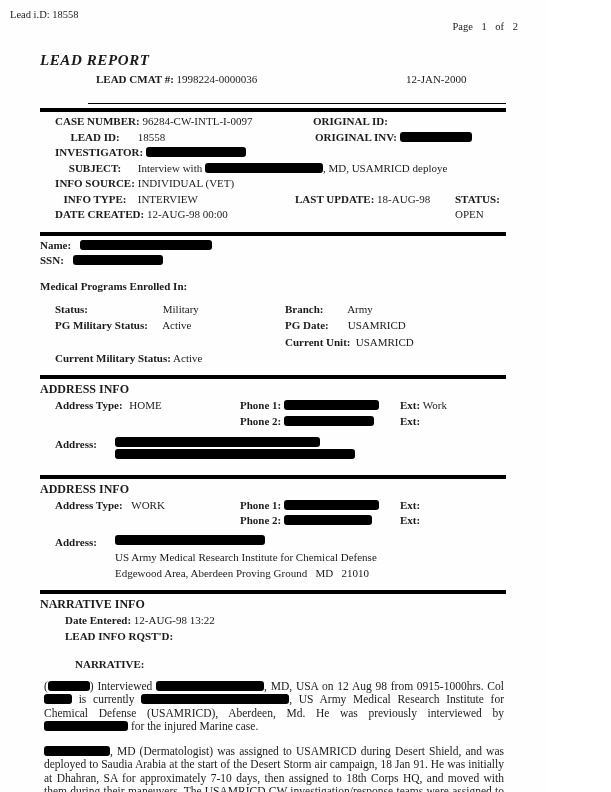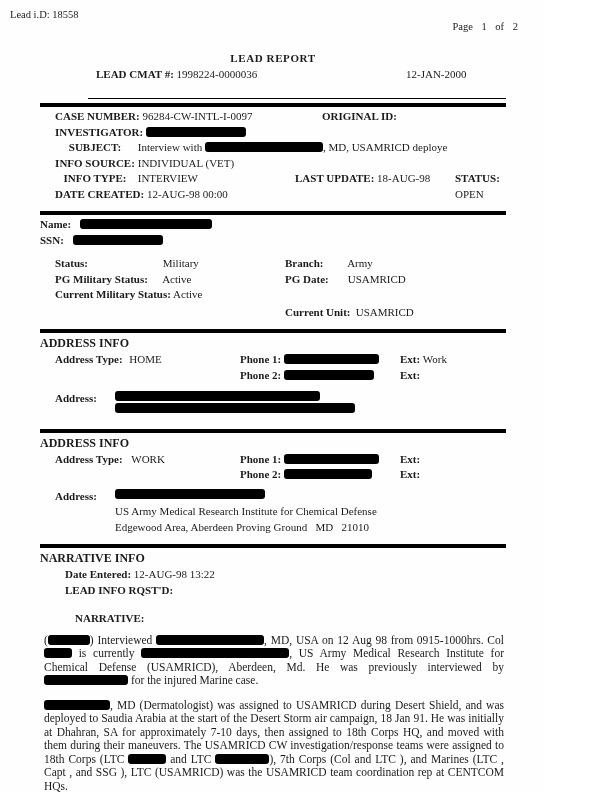--- a/index.html
+++ b/index.html
@@ -3,21 +3,21 @@
 <meta charset="utf-8">
 <style>
   html, body { margin: 0; padding: 0; background: #ffffff; }
   .doc {
     width: 546px; height: 792px; background: #fefefe; position: relative;
     font-family: "Liberation Serif", serif; color: #1b1b1b; overflow: hidden;
   }
   .corner-note { position: absolute; top: 9px; left: 10px; font-size: 10.5px; }
   .page-num { position: absolute; top: 21px; right: 28px; font-size: 10.5px; word-spacing: 6px; }
   .inner { padding: 0 40px; }
-  .title { margin: 52px 0 0 0; text-align: center; font-size: 11px; font-weight: 700; letter-spacing: .6px; }
+  .title { margin: 52px 0 0 0; font-size: 15px; font-weight: 700; letter-spacing: .6px; font-style: italic; }
   .cmat-row { margin: 3px 0 0 48px; position: relative; border-bottom: 1px solid #000;
               padding: 0 0 17px 8px; font-size: 11px; line-height: 14px; }
   .lbl { font-weight: 700; }
   .bar { height: 4px; background: #000; margin-top: 4px; }
   .sect { padding: 2px 0 5px 0; }
   .sect-title { font-size: 12px; font-weight: 700; line-height: 17px; }
   .row { position: relative; font-size: 11px; line-height: 15.5px; }
   .abs { position: absolute; top: 0; }
   .redact { display: inline-block; background: #000; height: 10px; border-radius: 3px; vertical-align: -1px; }
   .case-row { padding-left: 15px; }
@@ -45,21 +45,29 @@
       <span>1998224-0000036</span>
       <span class="abs" style="left:318px">12-JAN-2000</span>
     </div>
 
     <div class="bar"></div>
 
     <div class="sect">
       <div class="row case-row">
         <span class="case-lbl">CASE NUMBER:</span>
         <span>96284-CW-INTL-I-0097</span>
-        <span class="abs lbl" style="left:282px">ORIGINAL ID:</span>
+        <span class="abs lbl" style="left:273px">ORIGINAL ID:</span>
+      </div>
+      <div class="row case-row">
+        <span class="case-lbl">LEAD ID:</span>
+        <span>18558</span>
+        <span class="abs" style="left:275px">
+          <span class="lbl">ORIGINAL INV:</span>
+          <span><span class="redact" style="width: 72px;"></span></span>
+        </span>
       </div>
       <div class="row case-row">
         <span class="case-lbl">INVESTIGATOR:</span>
         <span><span class="redact" style="width: 100px;"></span></span>
       </div>
       <div class="row case-row">
         <span class="case-lbl">SUBJECT:</span>
         <span>Interview with <span class="redact" style="width: 118px;"></span>, MD, USAMRICD deploye</span>
       </div>
       <div class="row case-row">
@@ -87,46 +95,49 @@
     <div class="bar"></div>
 
     <div class="sect">
       <div class="row">
         <span class="lbl">Name:</span>
         <span style="margin-left:6px"><span class="redact" style="width: 132px;"></span></span>
       </div>
       <div class="row">
         <span class="lbl">SSN:</span>
         <span style="margin-left:6px"><span class="redact" style="width: 90px;"></span></span>
+      </div>
+      <div class="row" style="margin-top:10px">
+        <span class="lbl">Medical Programs Enrolled In:</span>
       </div>
       <div class="row case-row" style="margin-top:8px">
         <span class="pi-lbl">Status:</span>
         <span>Military</span>
         <span class="abs" style="left:245px">
           <span class="r-lbl">Branch:</span>
           <span>Army</span>
         </span>
       </div>
       <div class="row case-row">
         <span class="pi-lbl">PG Military Status:</span>
         <span>Active</span>
         <span class="abs" style="left:245px">
           <span class="r-lbl">PG Date:</span>
           <span>USAMRICD</span>
         </span>
       </div>
-      <div class="row case-row">
-        <span class="pi-lbl">Current Military Status:</span>
-        <span>Active</span>
-      </div>
       <div class="row case-row" style="height:15.5px;margin-top:2px">
         <span class="abs" style="left:245px">
           <span class="r-lbl" style="min-width:68px">Current Unit:</span>
           <span>USAMRICD</span>
         </span>
+      </div>
+      <div class="row case-row">
+        <span class="pi-lbl">Current Military Status:</span>
+        <span>Active</span>
       </div>
     </div>
 
     <div class="bar"></div>
 
     <div class="sect">
       <div class="sect-title">ADDRESS INFO</div>
       <div class="row case-row">
         <span class="lbl">Address Type:</span>
         <span style="margin-left:4px">HOME</span>

